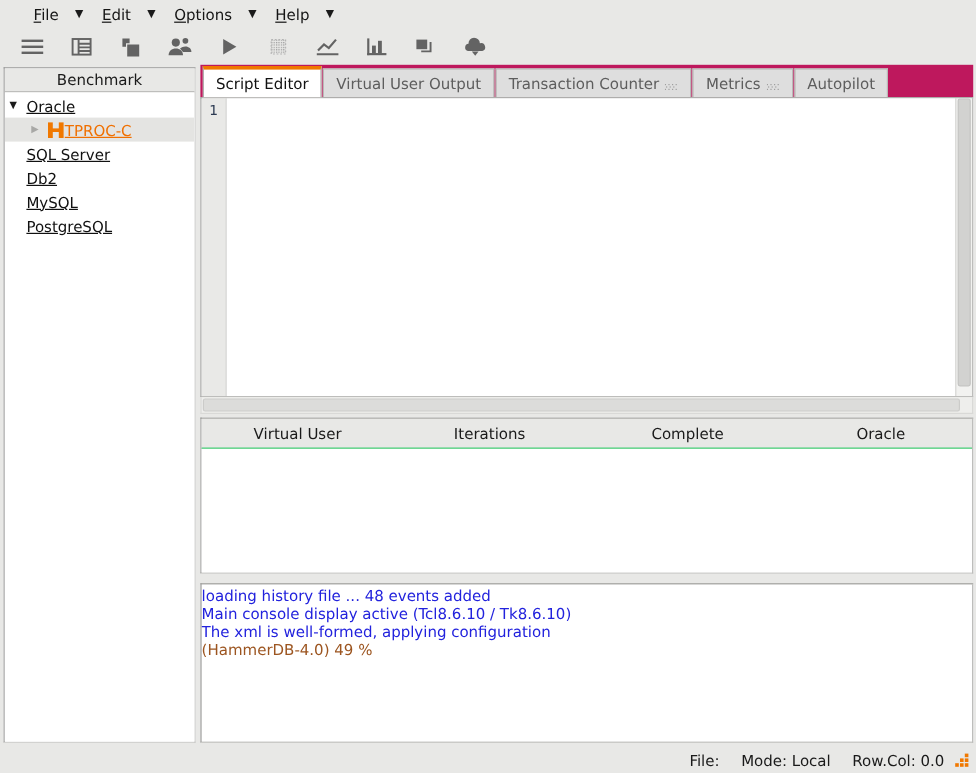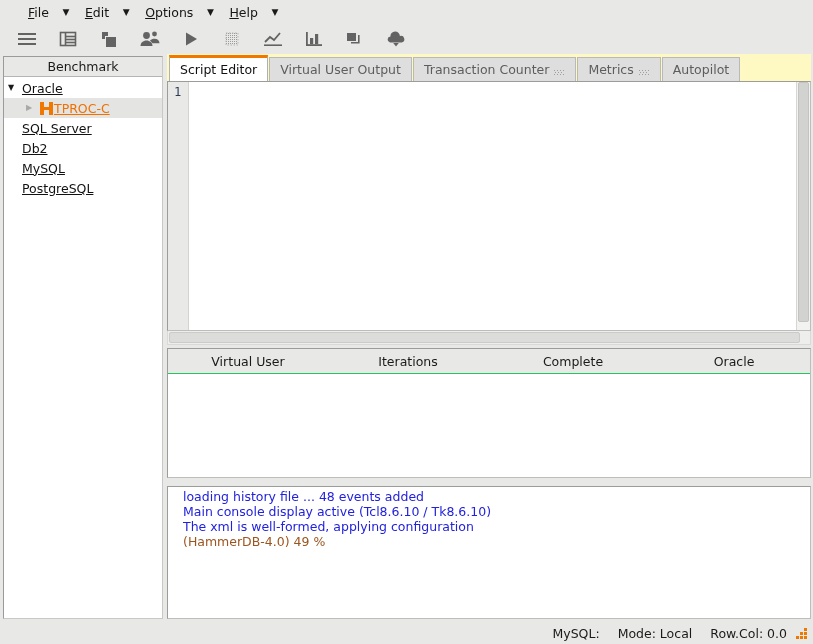--- a/index.html
+++ b/index.html
@@ -159,21 +159,21 @@
     flex-direction: column;
     min-width: 0;
     margin: 0 2px 4px 4px;
   }
 
   
   .tabstrip {
     height: 27px;
     display: flex;
     align-items: flex-end;
-    background: #fef9c3;
+    background: #be185d;
     flex: 0 0 auto;
     padding-left: 2px;
   }
   .tab {
     height: 24px;
     display: flex;
     align-items: center;
     padding: 0 10px;
     margin-right: 1px;
     font-size: 12.5px;
@@ -305,21 +305,21 @@
   
   .console-pane {
     flex: 1 1 auto;
     min-height: 0;
     background: #ffffff;
     border: 1px solid #9c9c9a;
     border-right-color: #bdbdbb;
     border-bottom-color: #bdbdbb;
     box-sizing: border-box;
     margin-top: 8px;
-    padding: 2px 15px;
+    padding: 2px 0;
     overflow: hidden;
   }
   .log-line {
     font-size: 12.5px;
     line-height: 15px;
     white-space: pre;
     font-family: "DejaVu Sans", "Liberation Sans", sans-serif;
   }
   .log-line.info { color: #2222dd; }
   .log-line.prompt { color: #9c5520; }
@@ -596,21 +596,21 @@
         <div class="log-line info">loading history file ... 48 events added</div>
         <div class="log-line info">Main console display active (Tcl8.6.10 / Tk8.6.10)</div>
         <div class="log-line info">The xml is well-formed, applying configuration</div>
         <div class="log-line prompt">(HammerDB-4.0) 49 %</div>
       </div>
 
     </div>
   </div>
 
   <div class="statusbar">
-    <div class="st-item">MySQL:</div>
+    <div class="st-item">File:</div>
     <div class="st-item">Mode: Local</div>
     <div class="st-item">Row.Col: 0.0</div>
     <div class="grip">
       <b style="left:9px;top:1px"></b>
       <b style="left:5px;top:5px"></b>
         <b style="left:9px;top:5px"></b>
       <b style="left:1px;top:9px"></b>
         <b style="left:5px;top:9px"></b>
         <b style="left:9px;top:9px"></b>
     </div>

